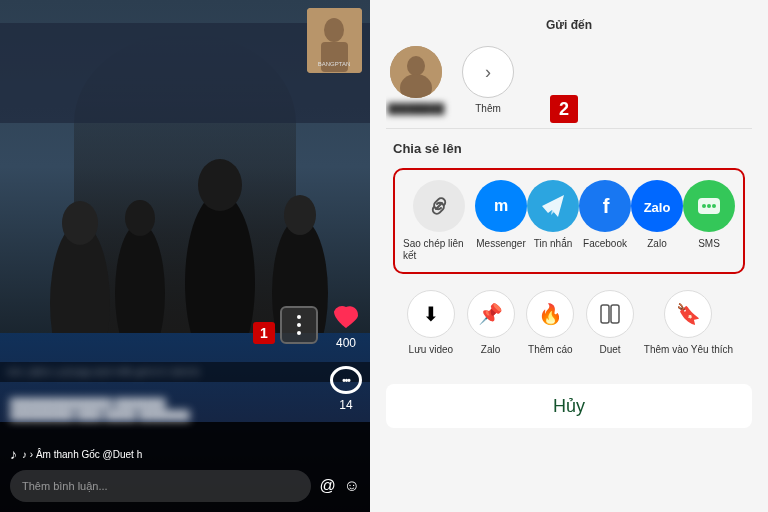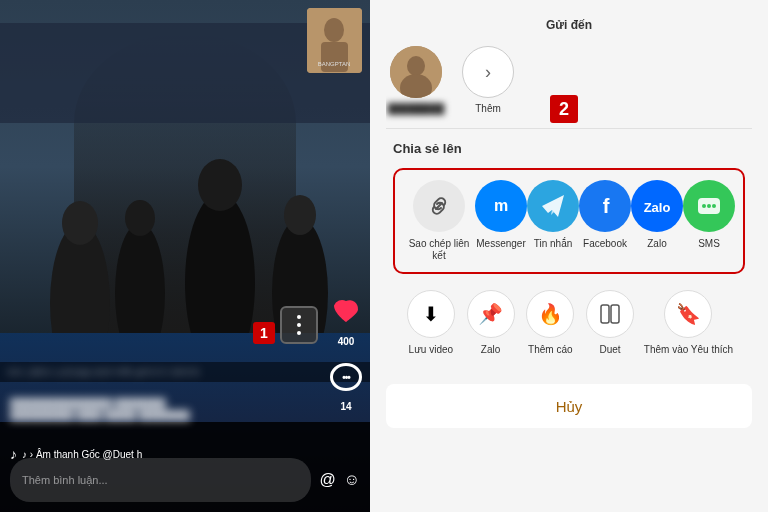--- a/index.html
+++ b/index.html
@@ -86,23 +86,23 @@
       align-items: center;
     }
 
     .heart-svg {
       width: 32px;
       height: 32px;
     }
 
     .icon-count {
       color: #fff;
-      font-size: 10px;
-      font-weight: bold;
-      margin-top: 10px;
+      font-size: 12px;
+      font-weight: normal;
+      margin-top: 4px;
     }
 
     .comment-icon-wrap {
       display: flex;
       flex-direction: column;
       align-items: center;
     }
 
     .comment-bubble {
       width: 32px;
@@ -206,21 +206,21 @@
       right: 10px;
       display: flex;
       align-items: center;
       gap: 8px;
     }
 
     .comment-input-box {
       flex: 1;
       background: rgba(255,255,255,0.15);
       border-radius: 20px;
-      height: 44px;
+      height: 32px;
       display: flex;
       align-items: center;
       padding: 0 12px;
     }
 
     .comment-placeholder {
       color: rgba(255,255,255,0.5);
       font-size: 11px;
     }
 
@@ -399,21 +399,21 @@
       border-radius: 50%;
       display: flex;
       align-items: center;
       justify-content: center;
       font-size: 22px;
     }
 
     .share-icon-label {
       font-size: 10px;
       color: #333;
-      text-align: center;
+      text-align: left;
       line-height: 1.2;
     }
 
     
     .icon-link { background: #e8e8e8; }
     .icon-messenger { background: #0084ff; }
     .icon-telegram { background: #2ca5e0; }
     .icon-facebook { background: #1877f2; }
     .icon-zalo { background: #0068ff; }
     .icon-sms { background: #34c759; }
@@ -437,23 +437,23 @@
       justify-content: center;
       font-size: 20px;
     }
 
     .cancel-btn {
       margin: 16px 16px 0;
       height: 44px;
       border-radius: 8px;
       border: none;
       background: #fff;
-      font-size: 15px;
+      font-size: 18px;
       font-weight: 500;
-      color: #a16207;
+      color: #14532d;
       cursor: pointer;
       width: calc(100% - 32px);
     }
 
     
     .blurred {
       filter: blur(4px);
       color: rgba(255,255,255,0.7);
     }
 

